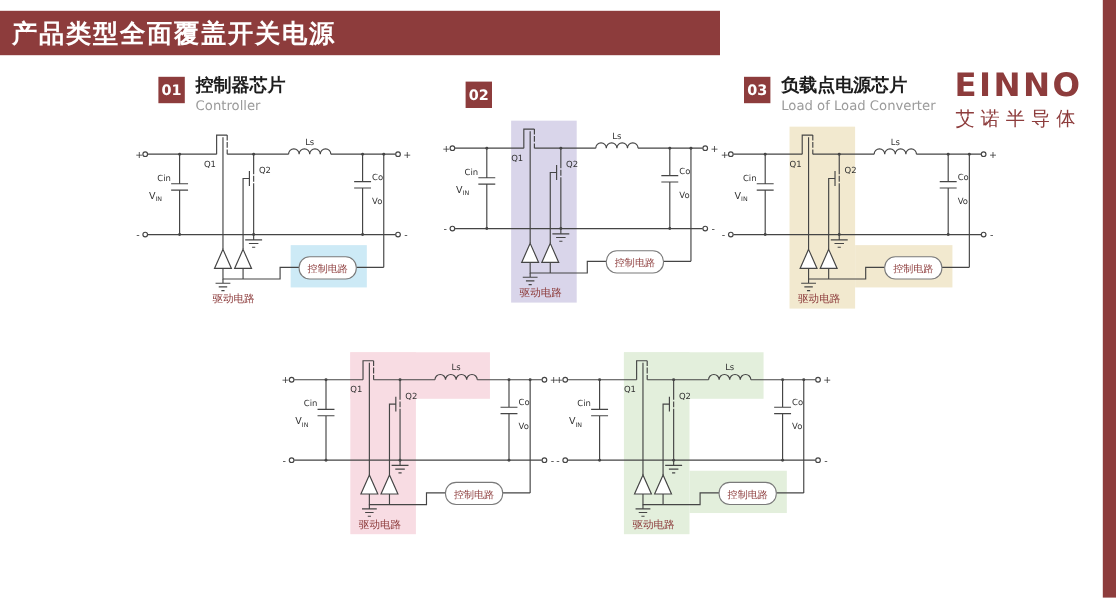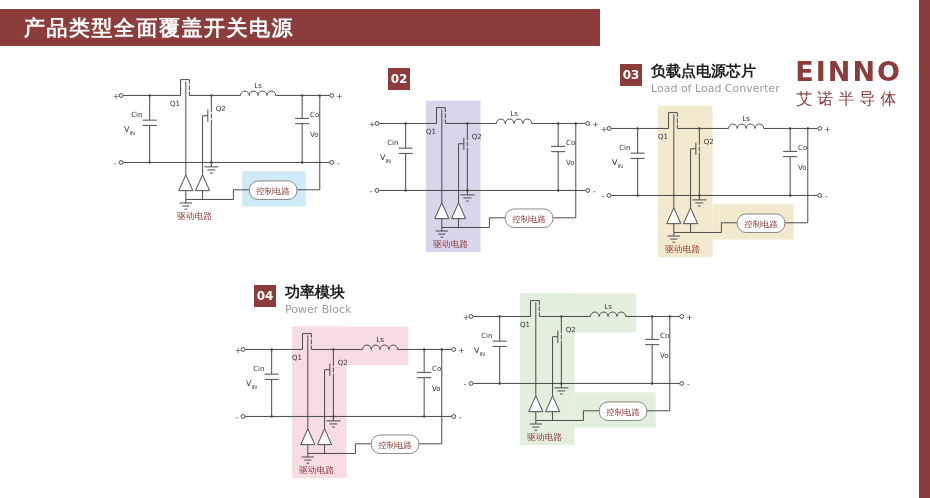--- a/index.html
+++ b/index.html
@@ -3,21 +3,21 @@
 <meta charset="utf-8">
 <style>
   * { margin:0; padding:0; box-sizing:border-box; }
   html,body { width:930px; height:498px; }
   body {
     position:relative; background:#ffffff; overflow:hidden;
     font-family:"DejaVu Sans","Liberation Sans",sans-serif;
   }
   .header-bar {
     position:absolute; left:0; top:9px; width:600px; height:37px;
-    background:var(--accent,#8d3c3c); display:flex; align-items:center; padding-left:24px;
+    background:var(--accent,#8d3c3c); display:flex; align-items:center; padding-left:10px;
   }
   .header-bar .page-title {
     color:#ffffff; font-size:21px; font-weight:bold; letter-spacing:1.5px;
   }
   .brand { position:absolute; right:28px; top:10px; text-align:center; color:var(--accent,#8d3c3c);margin-top:48px; }
   .brand .brand-name { font-size:27px; font-weight:bold; letter-spacing:2px; line-height:1.05; }
   .brand .brand-sub { font-size:16px; letter-spacing:5px; margin-top:3px; }
   .side-strip { position:absolute; right:0; top:0; width:11px; height:498px; background:var(--accent,#8d3c3c); }
 
   .card { position:absolute; width:240px; }
@@ -115,20 +115,27 @@
 </div>
 
 <div class="brand">
   <div class="brand-name">EINNO</div>
   <div class="brand-sub">艾诺半导体</div>
 </div>
 
 <div class="side-strip"></div>
 
 <div class="card" id="card-1">
+  <div class="card-header">
+    <div class="badge">01</div>
+    <div>
+      <div class="title-zh">控制器芯片</div>
+      <div class="title-en">Controller</div>
+    </div>
+  </div>
   <svg class="circuit" viewBox="0 0 270 190">
     <rect x="150" y="118" width="72" height="40" fill="#cdeaf6"></rect>
     <use href="#ckt"></use>
   </svg>
 </div>
 
 <div class="card" id="card-2">
   <div class="card-header">
     <div class="badge">02</div>
   </div>
@@ -147,27 +154,20 @@
     </div>
   </div>
   <svg class="circuit" viewBox="0 0 270 190">
     <rect x="68" y="6" width="62" height="172" fill="#f2e9cf"></rect>
     <rect x="130" y="118" width="92" height="40" fill="#f2e9cf"></rect>
     <use href="#ckt"></use>
   </svg>
 </div>
 
 <div class="card" id="card-4">
-  <div class="card-header">
-    <div class="badge">04</div>
-    <div>
-      <div class="title-zh">功率模块</div>
-      <div class="title-en">Power Block</div>
-    </div>
-  </div>
   <svg class="circuit" viewBox="0 0 270 190">
     <rect x="68" y="6" width="132" height="44" fill="#f8dce3"></rect>
     <rect x="68" y="6" width="62" height="172" fill="#f8dce3"></rect>
     <use href="#ckt"></use>
   </svg>
 </div>
 
 <div class="card" id="card-5">
   <svg class="circuit" viewBox="0 0 270 190">
     <rect x="68" y="6" width="132" height="44" fill="#e3efdc"></rect>

